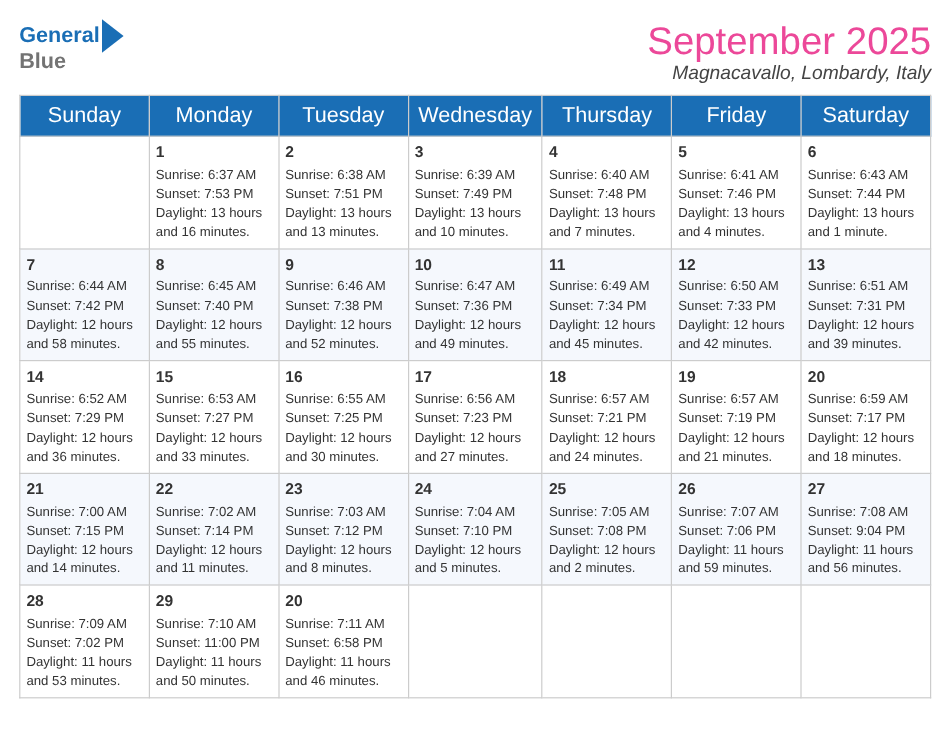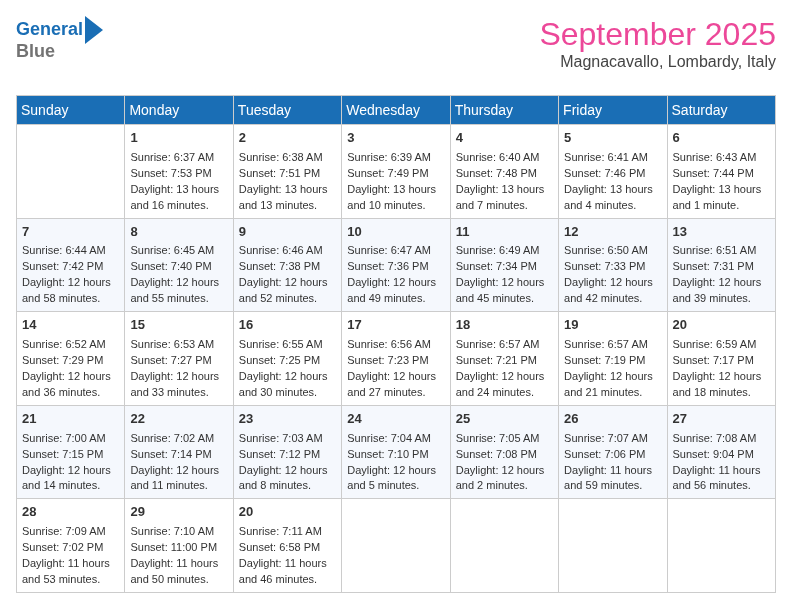--- a/index.html
+++ b/index.html
@@ -7,21 +7,21 @@
       font-family: Arial, sans-serif;
       background: #fff;
       width: 792px;
       min-height: 612px;
       padding: 16px;
     }
     .header {
       display: flex;
       align-items: flex-start;
       justify-content: space-between;
-      margin-bottom: 24px;
+      margin-bottom: 8px;
     }
     .logo {
       display: flex;
       align-items: center;
     }
     .logo-text {
       font-size: 18px;
       font-weight: bold;
       line-height: 1.1;
     }
@@ -38,32 +38,33 @@
     }
     .title-block h1 {
       font-size: 32px;
       font-weight: normal;
       color: #ec4899;
     }
     .title-block h2 {
       font-size: 16px;
       font-weight: normal;
       color: #444;
+      font-style: italic;
     }
     table {
       width: 100%;
       border-collapse: collapse;
       font-size: 11px;
     }
     thead tr th {
       background: #1a6eb5;
       color: #fff;
       padding: 6px 4px;
-      text-align: left;
-      font-size: 14px;
+      text-align: center;
+      font-size: 18px;
       font-weight: normal;
       border: 1px solid #ccc;
     }
     tbody tr td {
       border: 1px solid #ccc;
       padding: 4px 5px;
       vertical-align: top;
       min-width: 100px;
       color: #333;
       line-height: 1.45;

